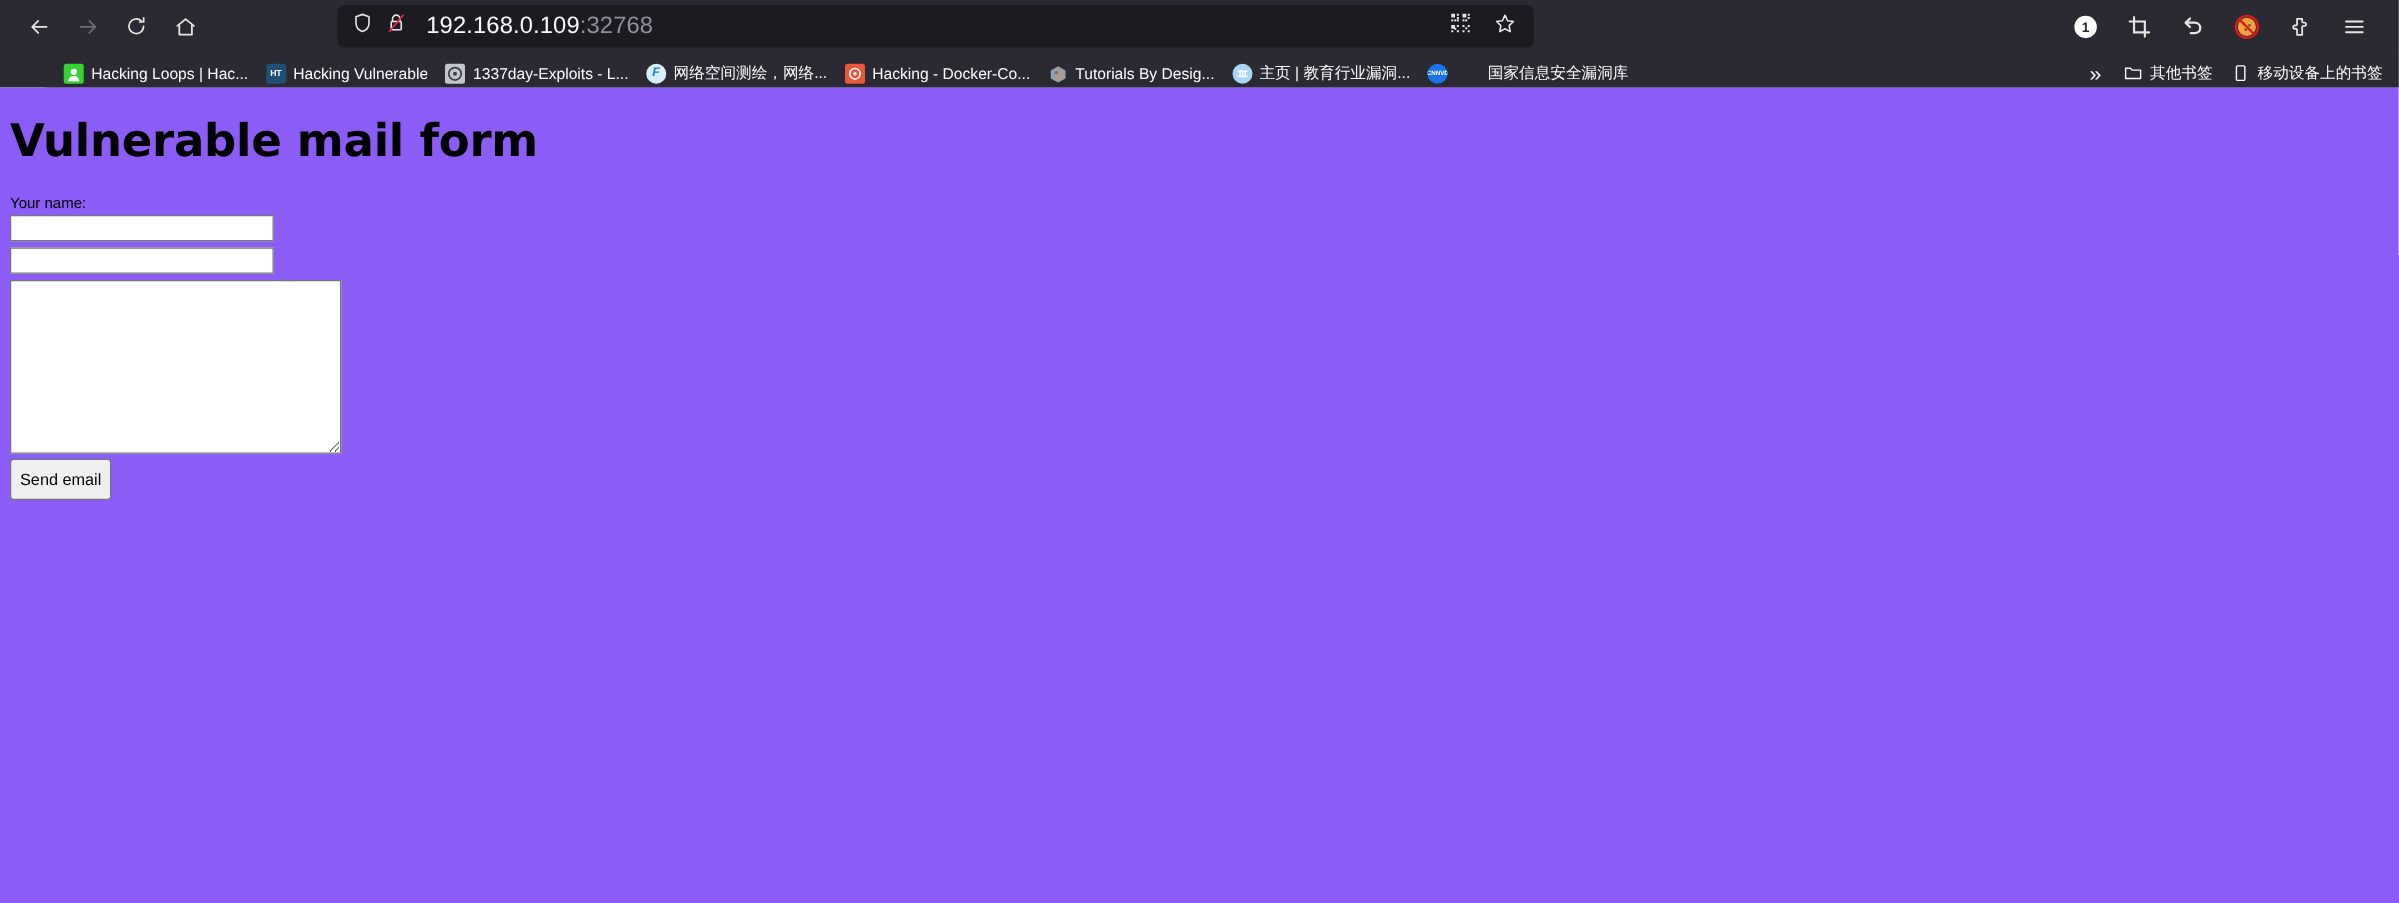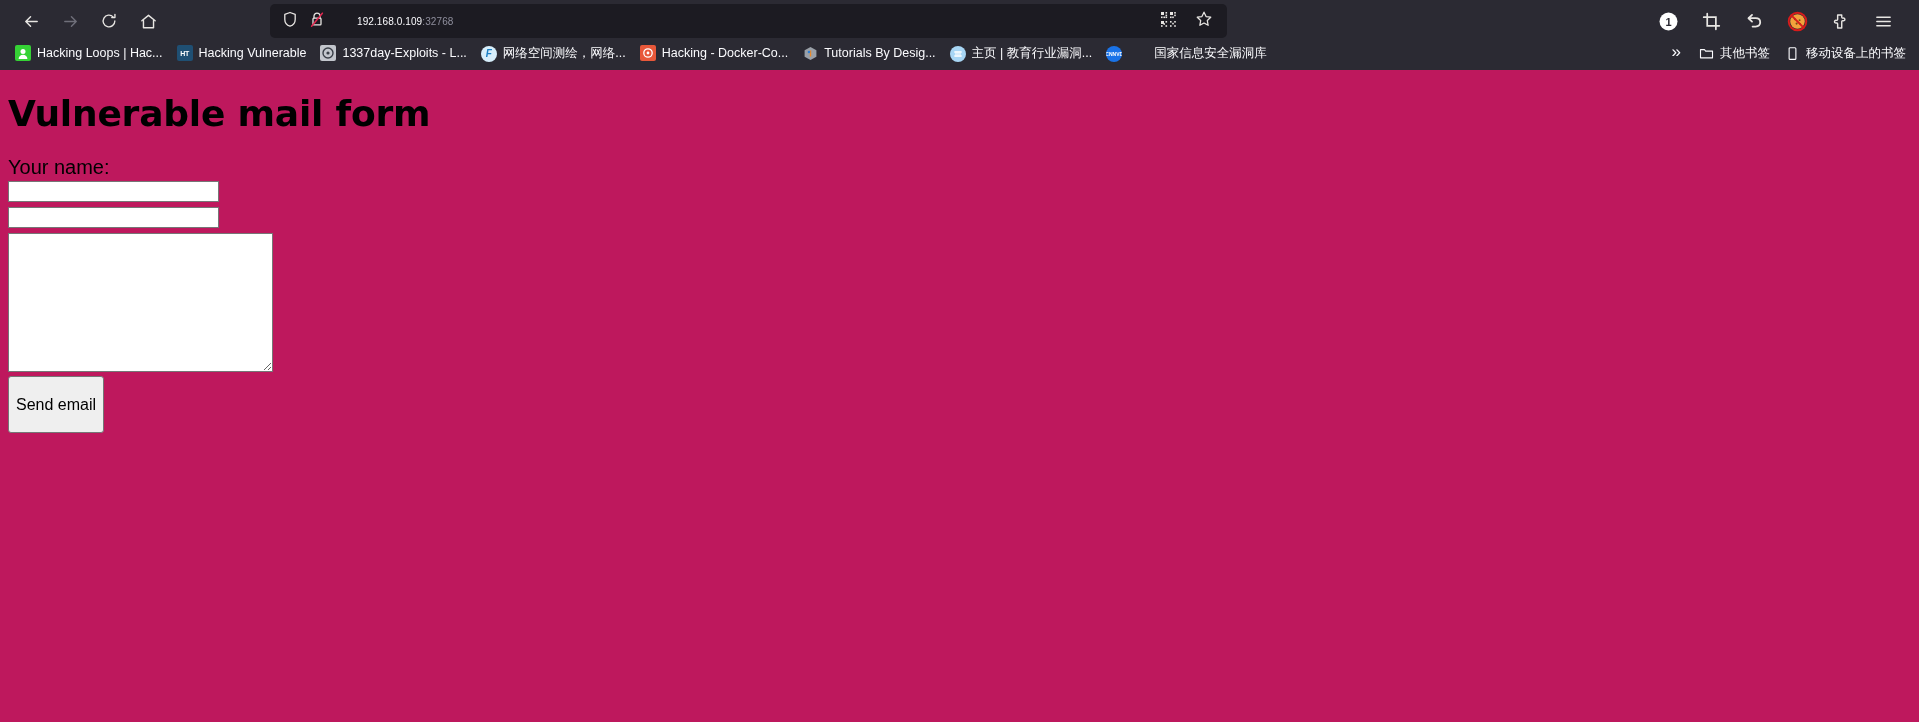--- a/index.html
+++ b/index.html
@@ -44,22 +44,22 @@
     height: 34px;
     background: #1c1b22;
     border-radius: 5px;
     display: flex;
     align-items: center;
     padding: 0 8px 0 12px;
   }
   #urlbar-identity { display: flex; align-items: center; gap: 11px; flex: 0 0 auto; }
   #url-text-wrap {
     flex: 1 1 auto;
-    margin-left: 32px;
-    font-size: 10px;
+    margin-left: 16px;
+    font-size: 19px;
     color: #fbfbfe;
     white-space: nowrap;
     overflow: hidden;
     letter-spacing: 0.1px;
   }
   #url-port { color: #8f8f9d; }
   #urlbar-actions { display: flex; align-items: center; gap: 6px; flex: 0 0 auto; }
   .urlbar-icon-btn {
     width: 30px; height: 30px;
     display: flex; align-items: center; justify-content: center;
@@ -73,24 +73,25 @@
     align-items: center;
     gap: 4px;
     flex: 0 0 auto;
   }
 
   
   #bookmarks-bar {
     height: 28px;
     background: #2b2a33;
     display: flex;
-    align-items: flex-start;
+    align-items: flex-end;
     padding: 0 6px 0 8px;
     gap: 0px;
     overflow: hidden;
+    margin-left: 36px;
   }
   .bookmark {
     display: flex;
     align-items: center;
     gap: 6px;
     padding: 3px 7px;
     border-radius: 4px;
     flex: 0 0 auto;
     max-width: 175px;
   }
@@ -110,35 +111,35 @@
     overflow: hidden;
   }
   #bm-spacer { flex: 1 1 auto; }
   #bookmarks-overflow {
     color: #fbfbfe; font-size: 17px; padding: 0 10px;
     display: flex; align-items: center; flex: 0 0 auto;
   }
 
   
   #page {
-    background: #be185d;
+    background: #8b5cf6;
     height: calc(722px - 70px);
     padding: 8px;
     overflow: hidden;
   }
   #page-title {
     font-family: "DejaVu Sans", sans-serif;
     font-size: 36px;
     font-weight: bold;
     color: #000000;
     margin: 15px 0 22px 0;
     letter-spacing: -0.2px;
   }
   .field-label {
-    font-size: 20px;
+    font-size: 12px;
     color: #000;
     line-height: 1.15;
     margin: 0 0 2px 0;
   }
   .text-input {
     display: block;
     width: 211px;
     height: 21px;
     border: 1px solid #767676;
     background: #ffffff;
@@ -156,26 +157,26 @@
     background: #ffffff;
     font-family: "Liberation Sans", sans-serif;
     font-size: 13px;
     padding: 2px;
     margin: 0 0 4px 0;
     resize: both;
     color: #000;
   }
   #send-button {
     font-family: "Liberation Sans", sans-serif;
-    font-size: 16px;
+    font-size: 13px;
     color: #000;
     background: #efefef;
     border: 1px solid #767676;
     border-radius: 3px;
-    padding: 18px 7px;
+    padding: 8px 7px;
     line-height: 1.2;
   }
 </style>
 </head>
 <body>
 
 <div id="browser-chrome">
 
   <div id="nav-toolbar">
 

